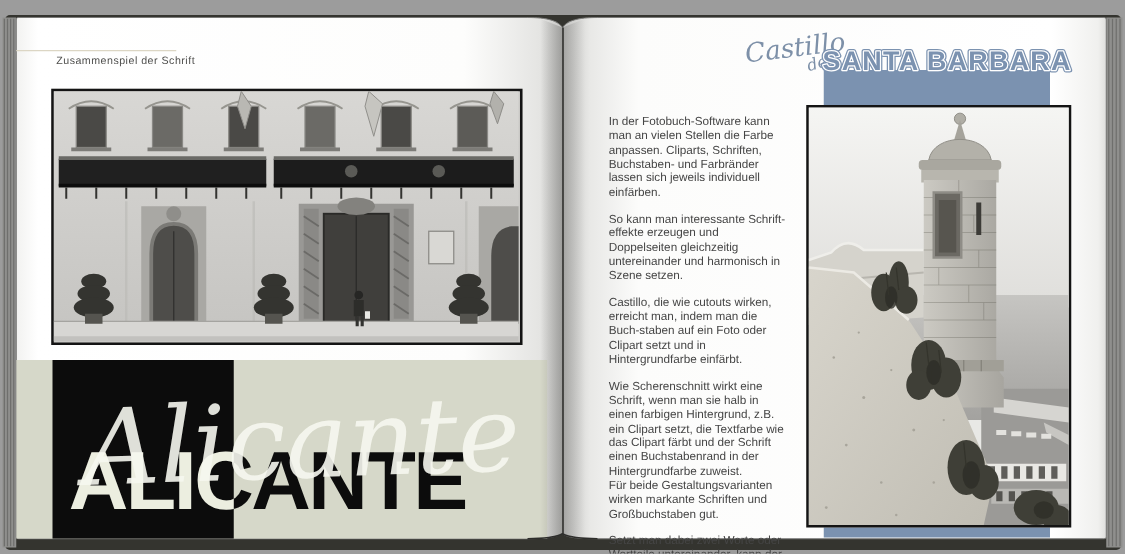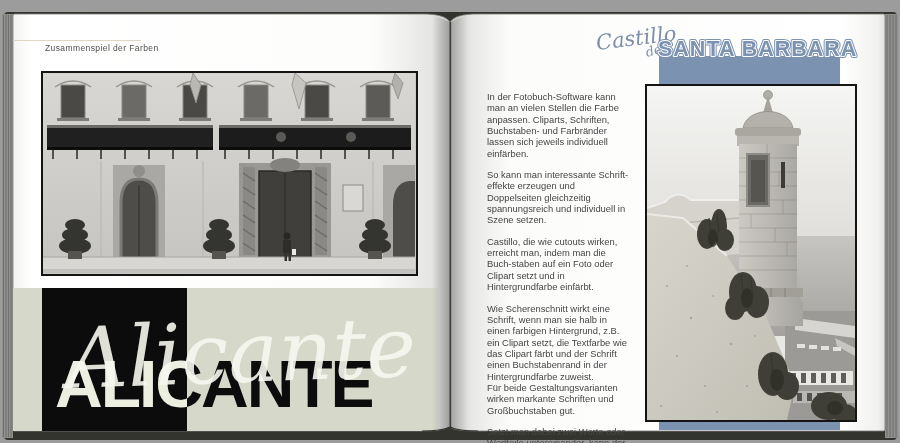--- a/index.html
+++ b/index.html
@@ -66,21 +66,21 @@
       <line x1="893" y1="15" x2="893" y2="437"></line>
         <line x1="896" y1="15" x2="896" y2="437"></line>
     </g>
 
     <path d="M15,14 L422,14 C438,14 446,16.5 450,22 L450,427 C444,430 435,431 422,431 L15,431 C13.5,431 13,430.5 13,429 L13,16 C13,14.5 13.5,14 15,14 Z" fill="url(#gradL)" stroke="#7a7a78" stroke-width="0.8"></path>
 
     <path d="M450,22 C454,16.5 462,14 478,14 L883,14 C884.5,14 885,14.5 885,16 L885,429 C885,430.5 884.5,431 883,431 L478,431 C462,431 454,430 450,427 Z" fill="url(#gradR)" stroke="#7a7a78" stroke-width="0.8"></path>
   </svg>
 
   <div class="abs lp-rule"></div>
-  <div class="abs lp-header">Zusammenspiel der Farben</div>
+  <div class="abs lp-header">Zusammenspiel der Schrift</div>
 
   <div class="abs lp-photo">
     <svg width="372" height="200" viewBox="0 0 372 200">
       <defs>
         <linearGradient id="facG" x1="0" y1="0" x2="0" y2="1">
           <stop offset="0" stop-color="#d8d7d4"></stop>
             <stop offset="1" stop-color="#c5c4c1"></stop>
         </linearGradient>
       </defs>
       <rect width="372" height="200" fill="url(#facG)"></rect>
@@ -244,21 +244,21 @@
     <text class="script" x="72" y="35" font-size="13" transform="rotate(-16 72 35)" fill="#7d90a8">de</text>
     <g font-size="21.5" font-weight="bold" letter-spacing="1">
       <text x="83" y="34" fill="none" stroke-width="4" stroke-linejoin="round" stroke="#7b92b0">SANTA BARBARA</text>
       <text x="83" y="34" fill="none" stroke="#ffffff" stroke-width="2" stroke-linejoin="round">SANTA BARBARA</text>
       <text x="83" y="34" fill="#7b92b0">SANTA BARBARA</text>
     </g>
   </svg>
 
   <div class="abs rp-text">
     <p>In der Fotobuch-Software kann man an vielen Stellen die Farbe anpassen. Cliparts, Schriften, Buchstaben- und Farbränder lassen sich jeweils individuell einfärben.</p>
-    <p>So kann man interessante Schrift-effekte erzeugen und Doppelseiten gleichzeitig spannungsreich und individuell in Szene setzen.</p>
+    <p>So kann man interessante Schrift-effekte erzeugen und Doppelseiten gleichzeitig untereinander und harmonisch in Szene setzen.</p>
     <p>Castillo, die wie cutouts wirken, erreicht man, indem man die Buch-staben auf ein Foto oder Clipart setzt und in Hintergrundfarbe einfärbt.</p>
     <p>Wie Scherenschnitt wirkt eine Schrift, wenn man sie halb in einen farbigen Hintergrund, z.B. ein Clipart setzt, die Textfarbe wie das Clipart färbt und der Schrift einen Buchstabenrand in der Hintergrundfarbe zuweist.
 Für beide Gestaltungsvarianten wirken markante Schriften und Großbuchstaben gut.</p>
     <p>Setzt man dabei zwei Worte oder Wortteile untereinander, kann der normale Zeilenabstand, gerade bei großer Schriftgröße, zu groß sein. In diesem Fall legt man zwei Textfelder an und rückt sie so zusammen, dass der Zeilenabstand harmonisch ist.
 (Beispiele auf der nächsten Seite.)</p>
   </div>
 
   <div class="abs rp-photo">
     <svg width="208" height="334" viewBox="0 0 208 334">
       <defs>

